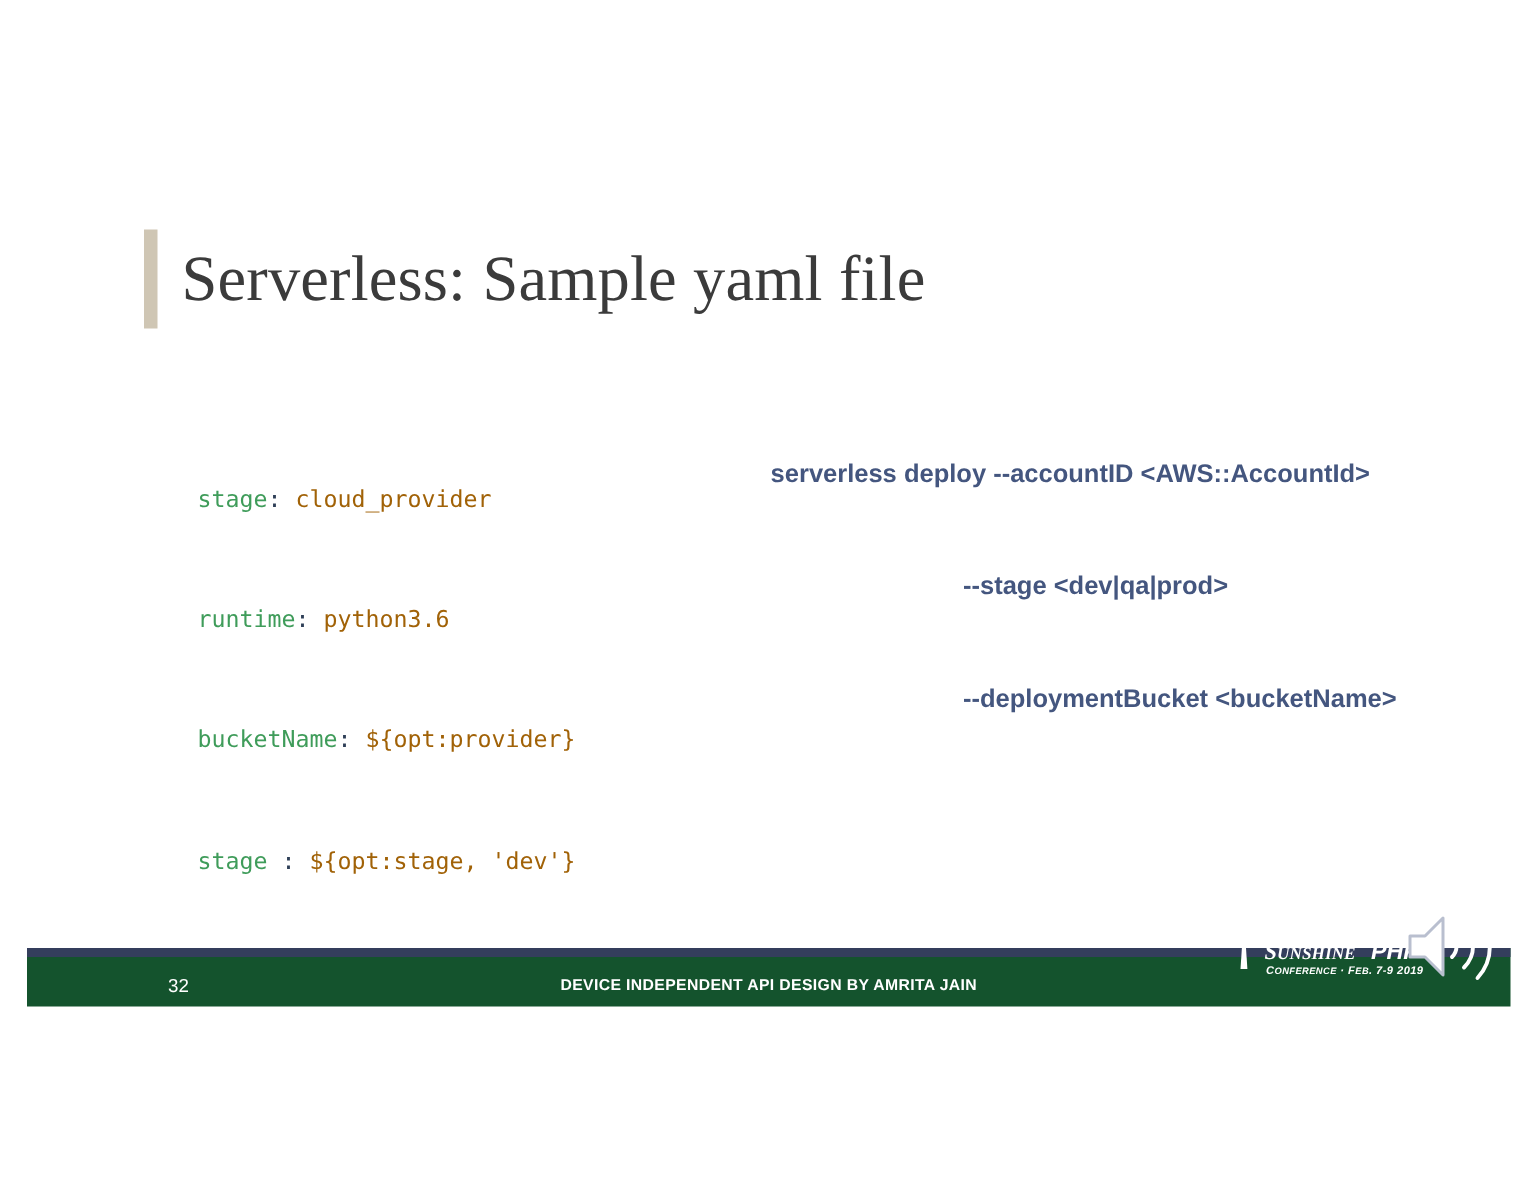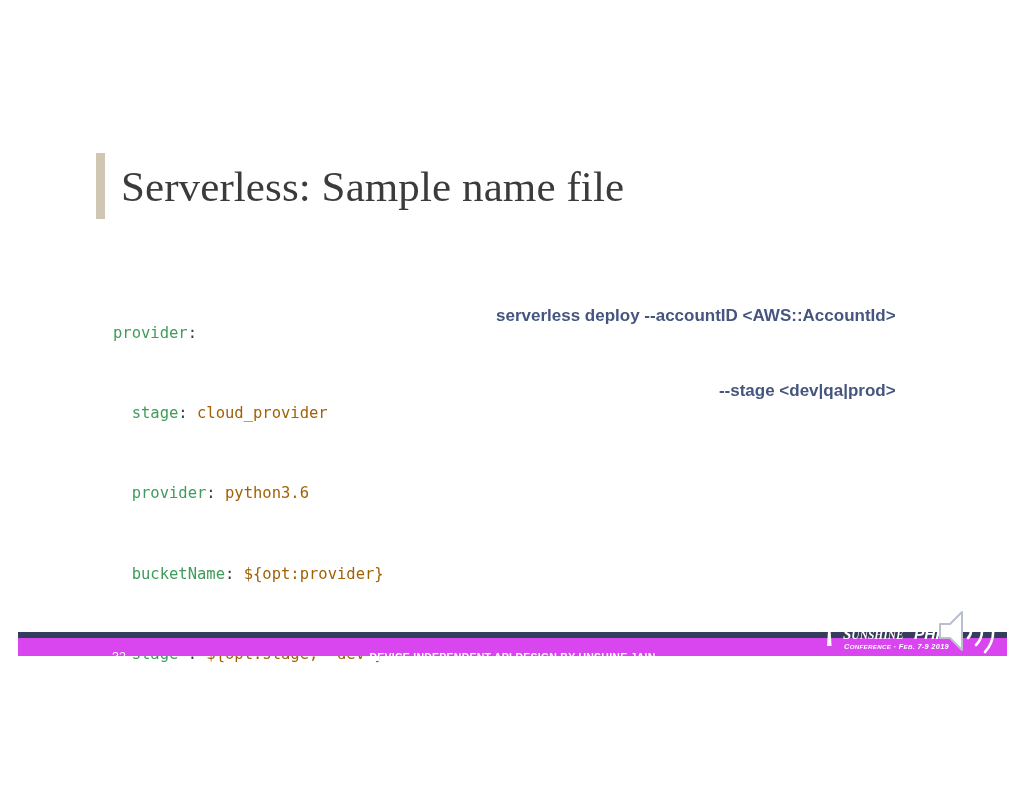--- a/index.html
+++ b/index.html
@@ -76,30 +76,30 @@
     top: 253px;
     font-family: "Liberation Sans", sans-serif;
     font-size: 17px;
     font-weight: bold;
     color: #44567f;
     line-height: 25px;
     white-space: pre;
   }
   .ann-line-1 { text-align: center; }
   .ann-line-2,
-  .ann-line-3 { padding-left: 146px; text-align: right; }
+  .ann-line-3 { padding-left: 146px; }
 
   
   .footer {
     position: absolute;
     left: 18px;
     top: 632px;
     width: 989px;
-    height: 24px;
-    background: #d946ef;
+    height: 39px;
+    background: #14532d;
     border-top: 6px solid #343e5c;
     box-sizing: border-box;
   }
   .footer-page {
     position: absolute;
     left: 94px;
     top: 12px;
     font-size: 12.5px;
     color: #ffffff;
     font-family: "Liberation Sans", sans-serif;
@@ -138,42 +138,42 @@
   }
   .speaker svg { display: block; }
 </style>
 </head>
 <body>
 
 <div class="slide">
 
   <div class="title-wrap">
     <div class="title-bar"></div>
-    <div class="title-text">Serverless: Sample name file</div>
+    <div class="title-text">Serverless: Sample yaml file</div>
   </div>
 
   <div class="code-block">
-    <div class="code-line"><span class="k">provider</span><span class="p">:</span></div>
     <div class="code-line">  <span class="k">stage</span><span class="p">:</span> <span class="v">cloud_provider</span></div>
-    <div class="code-line">  <span class="k">provider</span><span class="p">:</span> <span class="v">python3.6</span></div>
+    <div class="code-line">  <span class="k">runtime</span><span class="p">:</span> <span class="v">python3.6</span></div>
     <div class="code-line">  <span class="k">bucketName</span><span class="p">:</span> <span class="v">${opt:provider}</span></div>
     <div class="code-line">  <span class="k">stage</span><span class="p"> :</span> <span class="v">${opt:stage, 'dev'}</span></div>
     
     
     
   </div>
 
   <div class="annotation">
     <div class="ann-line-1">serverless deploy --accountID &lt;AWS::AccountId&gt;</div>
     <div class="ann-line-2">--stage &lt;dev|qa|prod&gt;</div>
+    <div class="ann-line-3">--deploymentBucket &lt;bucketName&gt;</div>
   </div>
 
   <div class="footer">
     <div class="footer-page">32</div>
-    <div class="footer-center">DEVICE INDEPENDENT API DESIGN BY UNSHINE JAIN</div>
+    <div class="footer-center">DEVICE INDEPENDENT API DESIGN BY AMRITA JAIN</div>
   </div>
 
   <div class="logo">
     <svg width="140" height="42" viewBox="0 0 140 42">
 
       <g fill="#ffffff">
         <path d="M15 12 C10 9, 6 10, 3 13 C7 11.5, 10.5 12, 13.5 13.8 Z"></path>
         <path d="M15 11.5 C13 6.5, 9.5 4, 5.5 3.5 C9 5.5, 11.5 8, 13.2 12 Z"></path>
         <path d="M16.5 11.5 C18 6.5, 22 3.8, 26 3.6 C22 5.5, 19 8, 17.6 12 Z"></path>
         <path d="M17.5 12.2 C21.5 9.5, 25.5 9.6, 28.5 11.8 C25 11, 21 11.8, 18.4 13.6 Z"></path>

